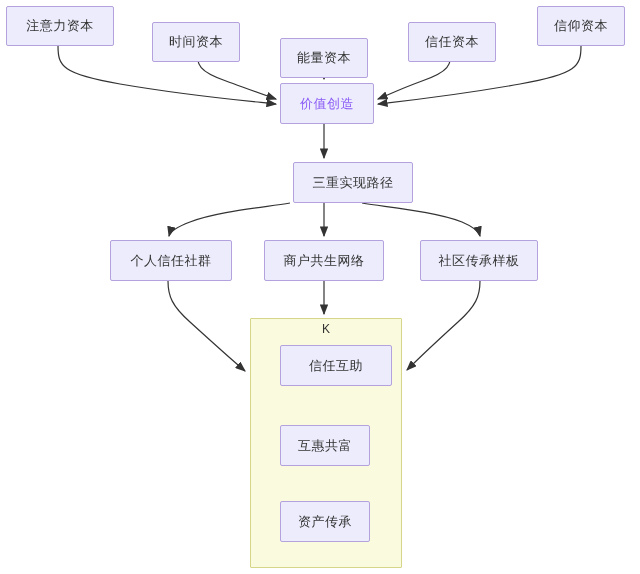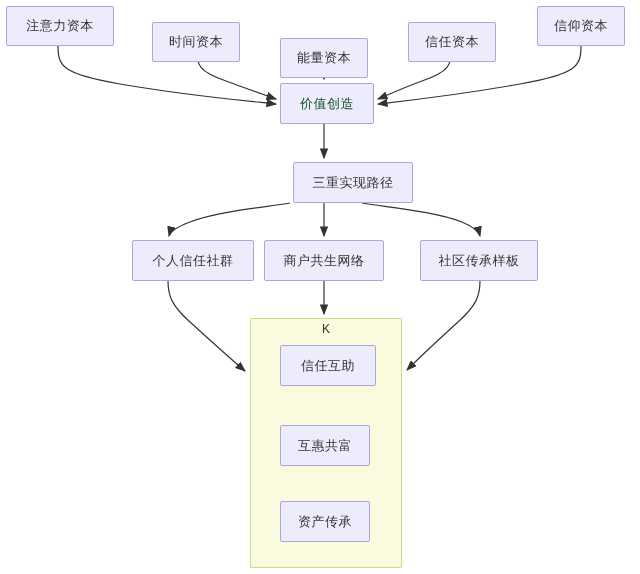--- a/index.html
+++ b/index.html
@@ -103,36 +103,36 @@
       </div>
       <div class="node" id="energy-capital" style="left: 280px; top: 6px; width: 88px; height: 40px; background: rgb(236, 236, 252); border-color: rgb(179, 162, 221); color: rgb(51, 51, 51); margin-top: 32px;">
         <span>能量资本</span>
       </div>
       <div class="node" id="trust-capital" style="left: 408px; top: 6px; width: 88px; height: 40px; background: rgb(236, 236, 252); border-color: rgb(179, 162, 221); color: rgb(51, 51, 51); margin-top: 16px;">
         <span>信任资本</span>
       </div>
       <div class="node" id="faith-capital" style="left: 537px; top: 6px; width: 88px; height: 40px; background: rgb(236, 236, 252); border-color: rgb(179, 162, 221); color: rgb(51, 51, 51);">
         <span>信仰资本</span>
       </div>
-      <div class="node" id="value-creation" style="left: 280px; top: 83px; width: 94px; height: 41px; background: rgb(236, 236, 252); border-color: rgb(179, 162, 221); color: #14532d;">
+      <div class="node" id="value-creation" style="left: 280px; top: 83px; width: 94px; height: 41px; background: rgb(236, 236, 252); border-color: rgb(179, 162, 221); color: #8b5cf6;">
         <span>价值创造</span>
       </div>
       <div class="node" id="triple-path" style="left: 274px; top: 162px; width: 120px; height: 41px; background: rgb(236, 236, 252); border-color: rgb(179, 162, 221); color: rgb(51, 51, 51); margin-left: 19px;">
         <span>三重实现路径</span>
       </div>
-      <div class="node" id="personal-trust-community" style="left: 110px; top: 240px; width: 122px; height: 41px; background: rgb(236, 236, 252); border-color: rgb(179, 162, 221); color: rgb(51, 51, 51); margin-left: 22px;">
+      <div class="node" id="personal-trust-community" style="left: 110px; top: 240px; width: 122px; height: 41px; background: rgb(236, 236, 252); border-color: rgb(179, 162, 221); color: rgb(51, 51, 51);">
         <span>个人信任社群</span>
       </div>
       <div class="node" id="merchant-symbiosis-network" style="left: 264px; top: 240px; width: 120px; height: 41px; background: rgb(236, 236, 252); border-color: rgb(179, 162, 221); color: rgb(51, 51, 51); justify-content: center;">
         <span>商户共生网络</span>
       </div>
       <div class="node" id="community-heritage-model" style="left: 420px; top: 240px; width: 118px; height: 41px; background: rgb(236, 236, 252); border-color: rgb(179, 162, 221); color: rgb(51, 51, 51);">
         <span>社区传承样板</span>
       </div>
-      <div class="node" id="trust-mutual-aid" style="left: 280px; top: 345px; width: 96px; height: 41px; background: rgb(236, 236, 252); border-color: rgb(179, 162, 221); color: rgb(51, 51, 51);">
+      <div class="node" id="trust-mutual-aid" style="left: 280px; top: 345px; width: 112px; height: 41px; background: rgb(236, 236, 252); border-color: rgb(179, 162, 221); color: rgb(51, 51, 51);">
         <span>信任互助</span>
       </div>
       <div class="node" id="mutual-prosperity" style="left: 280px; top: 425px; width: 90px; height: 41px; background: rgb(236, 236, 252); border-color: rgb(179, 162, 221); color: rgb(51, 51, 51);">
         <span>互惠共富</span>
       </div>
       <div class="node" id="asset-inheritance" style="left: 280px; top: 501px; width: 90px; height: 41px; background: rgb(236, 236, 252); border-color: rgb(179, 162, 221); color: rgb(51, 51, 51); justify-content: center;">
         <span>资产传承</span>
       </div>
     </div>
 

